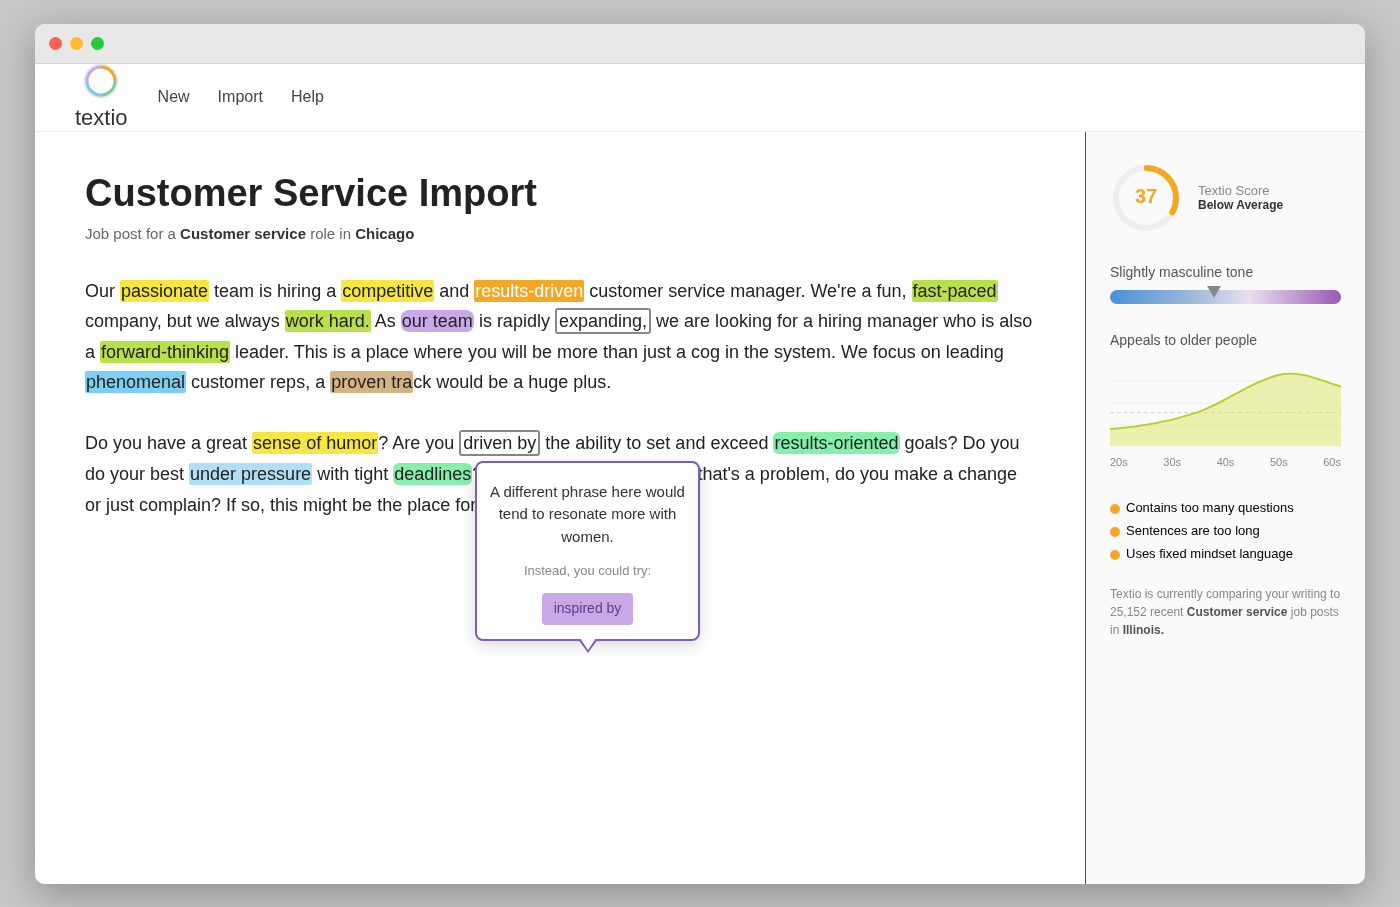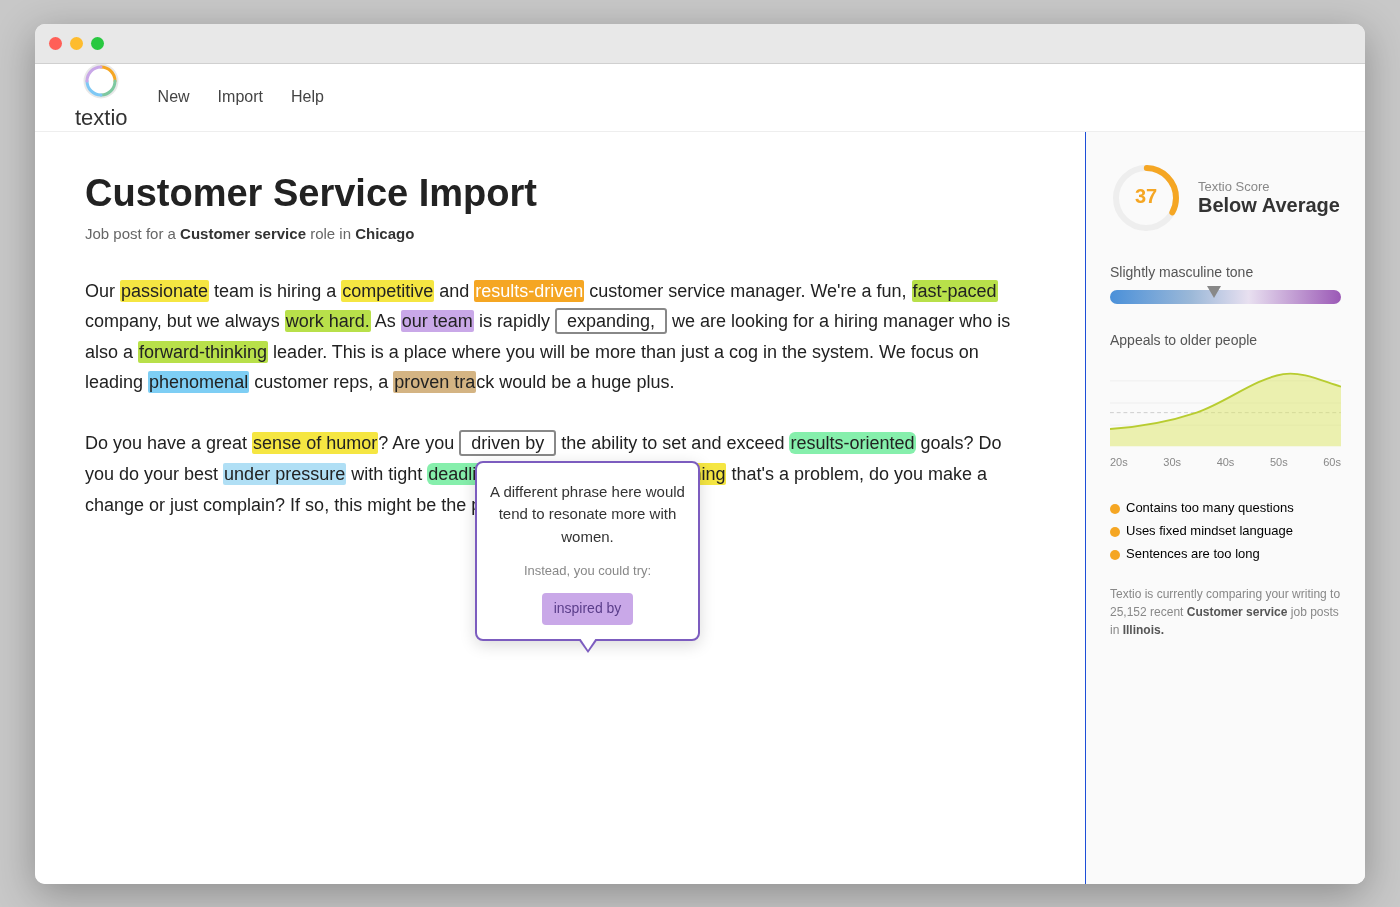--- a/index.html
+++ b/index.html
@@ -128,23 +128,23 @@
     .doc-body {
       font-size: 18px;
       line-height: 1.7;
       color: #222;
       position: relative;
     }
     .highlight-yellow { background: #f5e642; border-radius: 2px; padding: 1px 1px; }
     .highlight-orange { background: #f5a623; border-radius: 2px; padding: 1px 1px; color: white; }
     .highlight-green { background: #b8e04a; border-radius: 2px; padding: 1px 1px; }
     .highlight-blue { background: #7ecef4; border-radius: 2px; padding: 1px 1px; }
-    .highlight-purple { background: #c9a8e8; border-radius: 2px; padding: 1px 1px; }
+    .highlight-purple { background: #c9a8e8; border-radius: 8px; padding: 1px 1px; }
     .highlight-tan { background: #d4b483; border-radius: 2px; padding: 1px 1px; }
-    .highlight-outline { border: 2px solid #888; border-radius: 3px; padding: 1px 10px; }
+    .highlight-outline { border: 2px solid #888; border-radius: 3px; padding: 1px 2px; }
     .highlight-light-blue { background: #b0dff5; border-radius: 2px; padding: 1px 1px; }
     .highlight-lime { background: #86efac; border-radius: 6px; padding: 1px 1px; }
     .sidebar {
       width: 280px;
       background: #fafafa;
       border-left: 1px solid #1d4ed8;
       padding: 30px 24px;
       overflow-y: auto;
       flex-shrink: 0;
     }
@@ -159,21 +159,21 @@
       height: 72px;
       flex-shrink: 0;
     }
     .score-info {}
     .score-label {
       font-size: 13px;
       color: #888;
       font-weight: 500;
     }
     .score-sublabel {
-      font-size: 20px;
+      font-size: 12px;
       color: #333;
       font-weight: 600;
     }
     .tone-section { margin-bottom: 28px; }
     .section-title {
       font-size: 14px;
       color: #555;
       margin-bottom: 10px;
     }
     .tone-bar {
@@ -395,25 +395,25 @@
           </div>
         </div>
 
         <ul class="insights-list">
           <li>
             <div class="dot-orange"></div>
             <span>Contains too many questions</span>
           </li>
           <li>
             <div class="dot-orange"></div>
-            <span>Uses fixed mindset language</span>
+            <span>Sentences are too long</span>
           </li>
           <li>
             <div class="dot-orange"></div>
-            <span>Sentences are too long</span>
+            <span>Uses fixed mindset language</span>
           </li>
         </ul>
 
         <p class="sidebar-footer">
           Textio is currently comparing your writing to 25,152 recent <strong>Customer service</strong> job posts in <strong>Illinois.</strong>
         </p>
       </div>
     </div>
   </div>
 </div>

